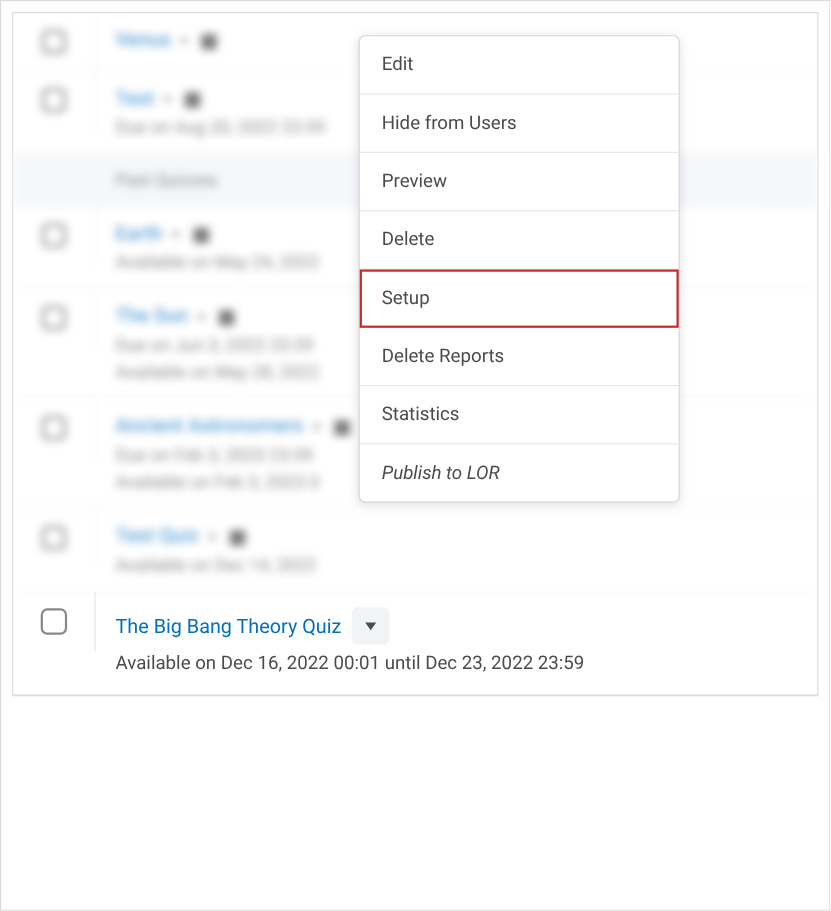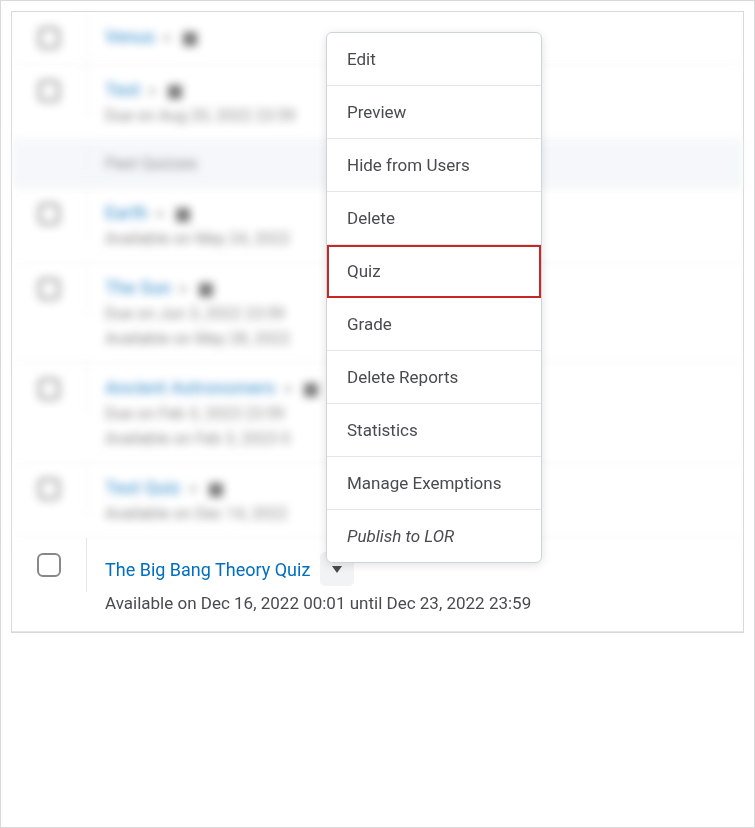--- a/index.html
+++ b/index.html
@@ -129,21 +129,21 @@
       border: 3px solid #666;
       border-radius: 5px;
       background: #fff;
     }
 
     
     .dropdown {
       position: absolute;
       top: 32px;
       left: 326px;
-      width: 216px;
+      width: 292px;
       background: #fff;
       border: 1px solid #cdd5dc;
       border-radius: 6px;
       box-shadow: 0 2px 10px rgba(0,0,0,0.12);
       z-index: 100;
     }
     .dropdown-item {
       padding: 16px 20px;
       font-size: 17px;
       color: #494c4e;
@@ -242,22 +242,20 @@
         </div>
         <div class="quiz-meta">Available on Dec 16, 2022 00:01 until Dec 23, 2022 23:59</div>
       </div>
     </div>
 
   </div>
 </div>
 
 <div class="dropdown" id="dropdown">
     <div class="dropdown-item">Edit</div>
+    <div class="dropdown-item">Hide from Users</div>
     <div class="dropdown-item">Preview</div>
-    <div class="dropdown-item">Hide from Users</div>
     <div class="dropdown-item">Delete</div>
-    <div class="dropdown-item highlighted">Quiz</div>
-    <div class="dropdown-item">Grade</div>
+    <div class="dropdown-item highlighted">Setup</div>
     <div class="dropdown-item">Delete Reports</div>
     <div class="dropdown-item">Statistics</div>
-    <div class="dropdown-item">Manage Exemptions</div>
     <div class="dropdown-item">Publish to LOR</div>
   </div>
 
 </body></html>

